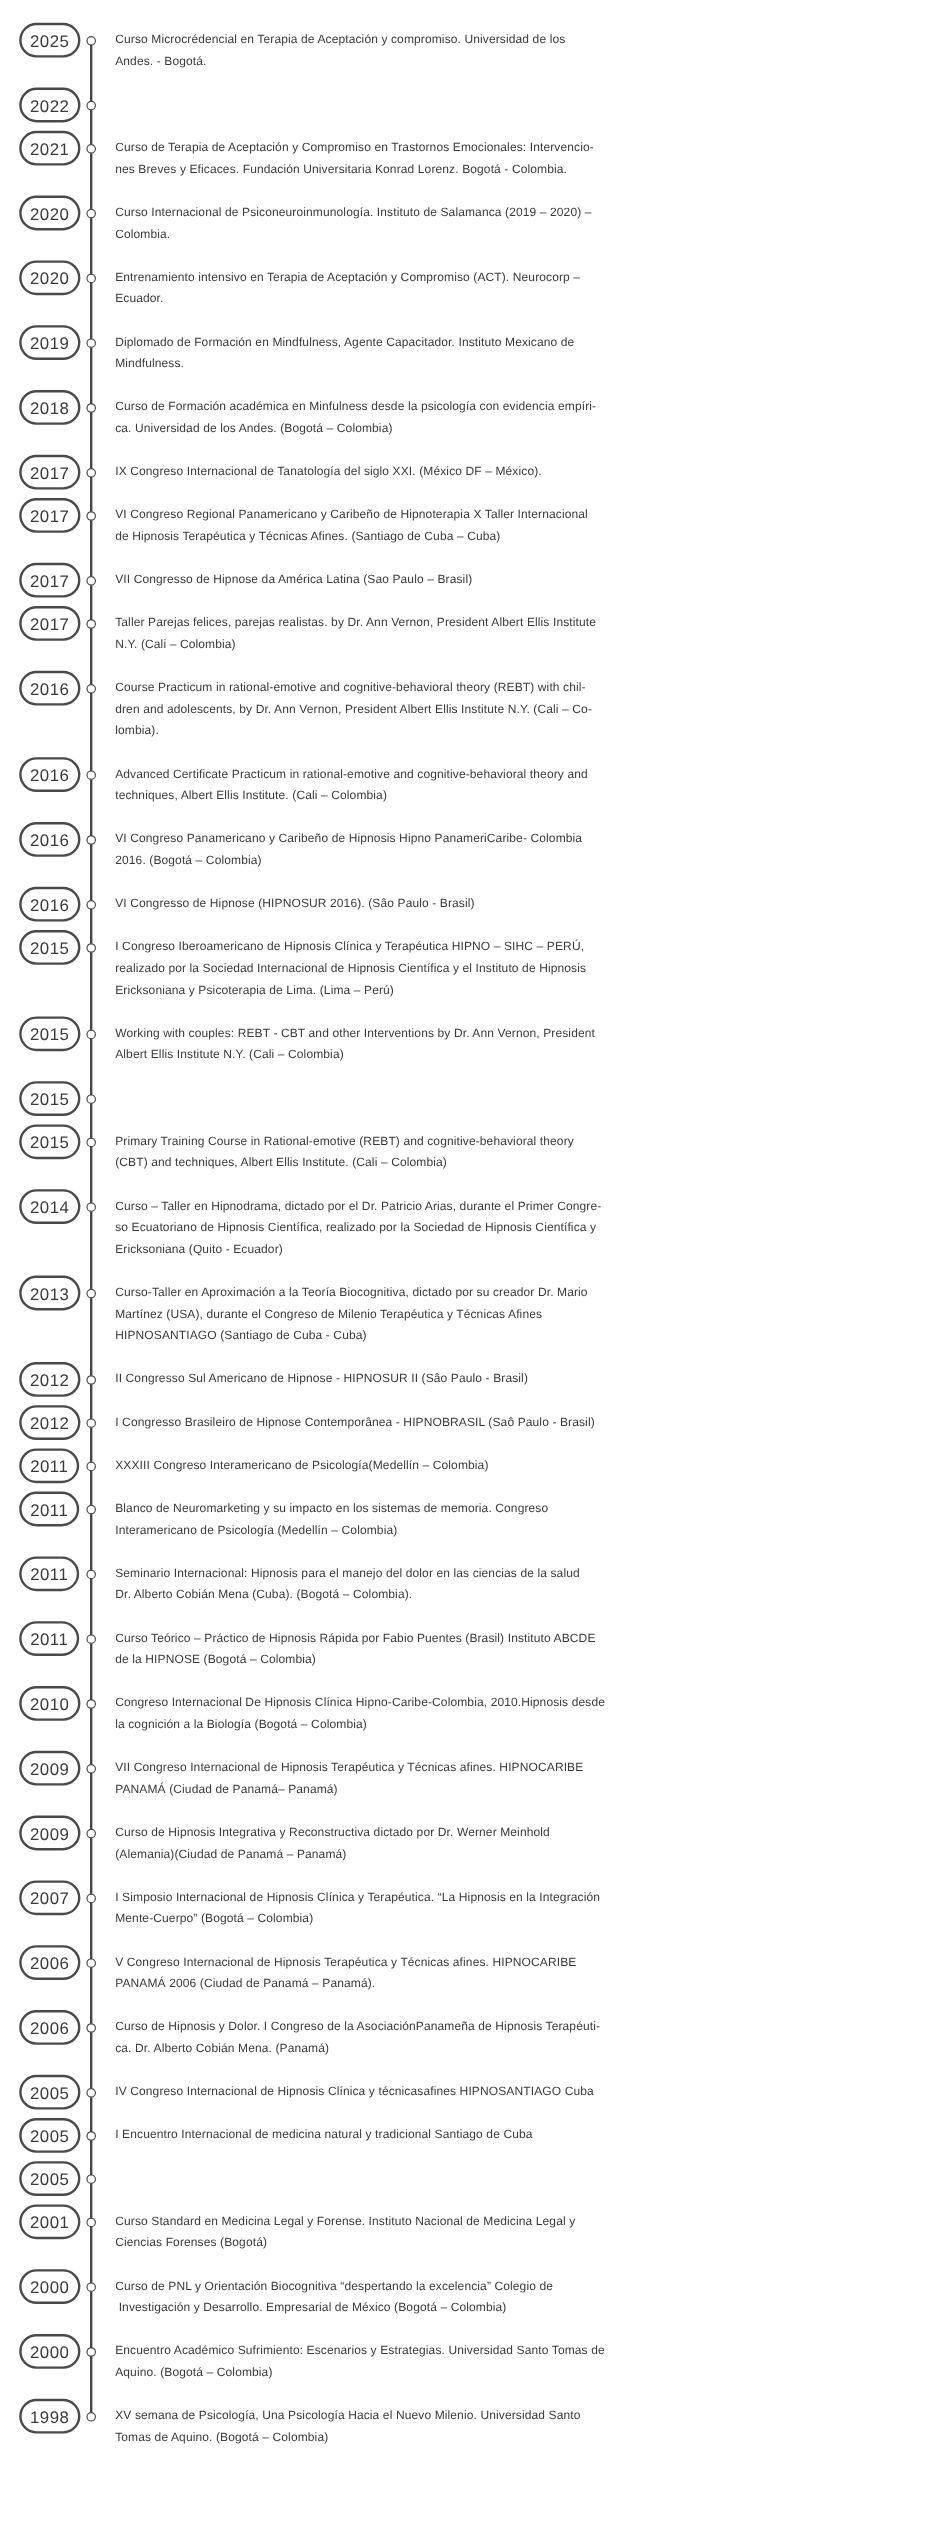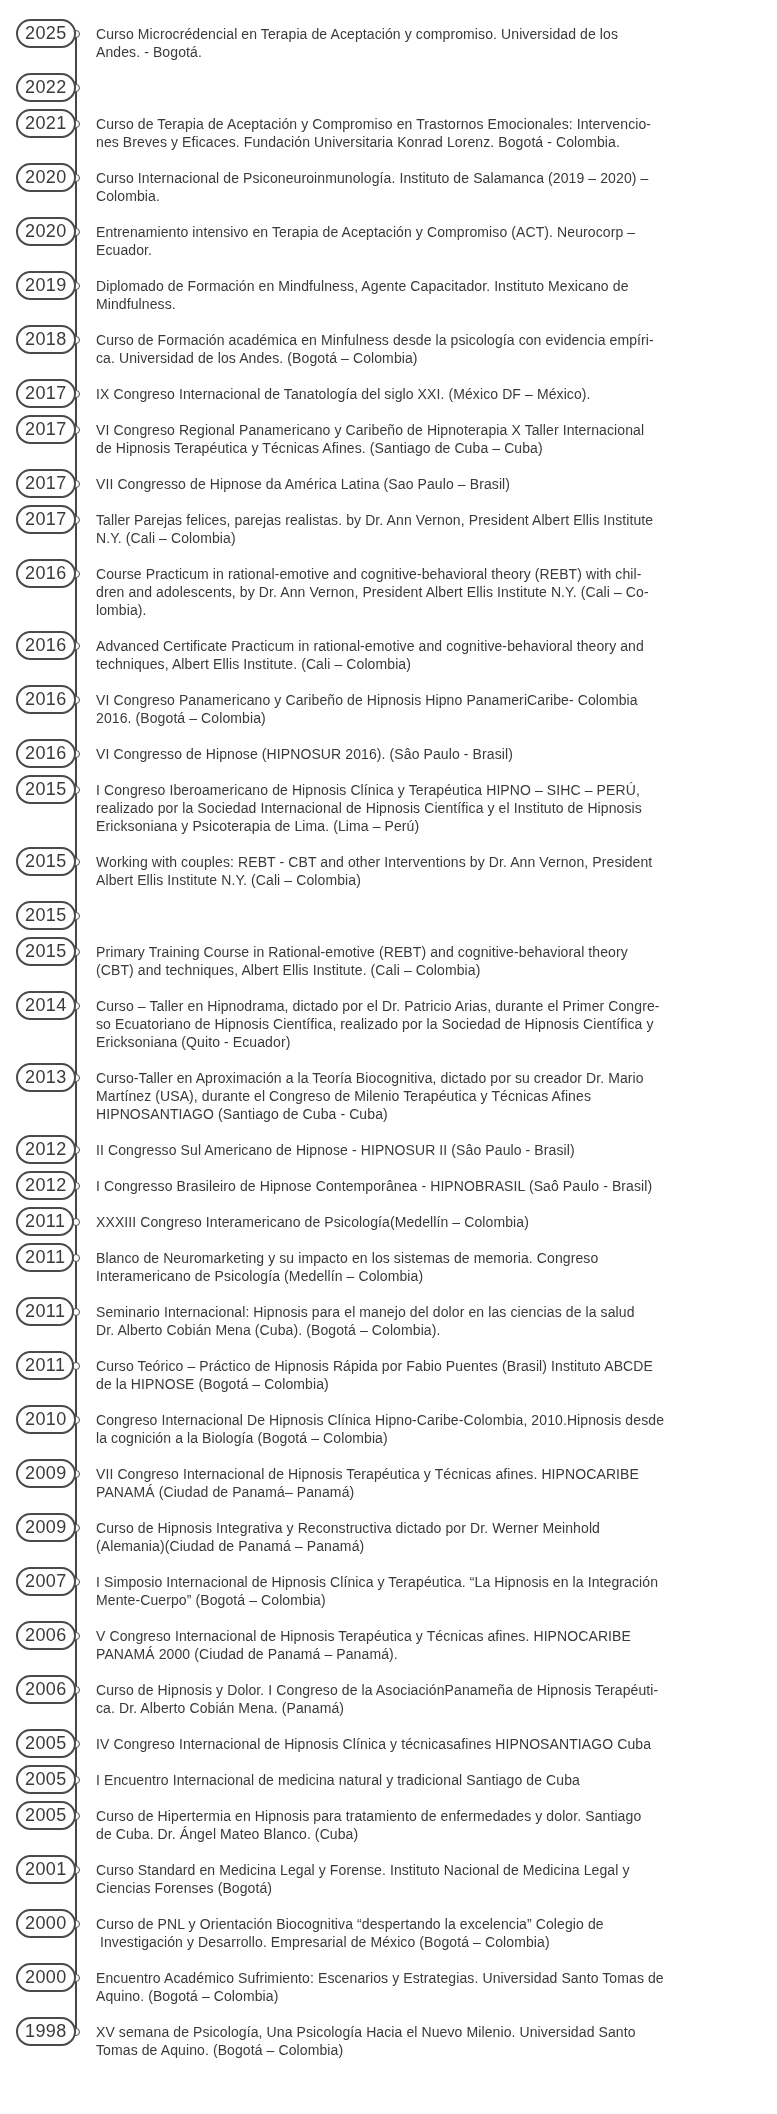--- a/index.html
+++ b/index.html
@@ -44,41 +44,41 @@
     height: 29px;
     min-width: 50px;
     box-sizing: border-box;
     padding: 0 7px;
     border: 2px solid #4a4a4a;
     border-radius: 15px;
     background: #ffffff;
     display: inline-flex;
     align-items: center;
     justify-content: center;
-    font-size: 18px;
+    font-size: 14px;
     letter-spacing: 0.4px;
     color: #3a3a3a;
     z-index: 2;
   }
   .ring {
     position: absolute;
     left: 72px;
     top: 5px;
     width: 8px;
     height: 8px;
     box-sizing: border-box;
     border: 1.6px solid #4a4a4a;
     border-radius: 50%;
     background: #ffffff;
     z-index: 1;
   }
   .entry-text {
     flex: 1;
     color: #3a3a3a;
-    font-size: 14px;
+    font-size: 10px;
     line-height: 18px;
     letter-spacing: 0.1px;
   }
   .entry-line {
     white-space: pre;
   }
 </style>
 </head>
 <body>
 
@@ -417,21 +417,21 @@
         </div>
   </div>
 
   <div class="entry">
     <div class="badge-col">
       <span class="year-badge">2006</span>
       <span class="ring"></span>
     </div>
     <div class="entry-text">
           <div class="entry-line">V Congreso Internacional de Hipnosis Terapéutica y Técnicas afines. HIPNOCARIBE</div>
-          <div class="entry-line">PANAMÁ 2000 (Ciudad de Panamá – Panamá).</div>
+          <div class="entry-line">PANAMÁ 2006 (Ciudad de Panamá – Panamá).</div>
         </div>
   </div>
 
   <div class="entry">
     <div class="badge-col">
       <span class="year-badge">2006</span>
       <span class="ring"></span>
     </div>
     <div class="entry-text">
           <div class="entry-line">Curso de Hipnosis y Dolor. I Congreso de la AsociaciónPanameña de Hipnosis Terapéuti-</div>
@@ -457,24 +457,20 @@
     <div class="entry-text">
           <div class="entry-line">I Encuentro Internacional de medicina natural y tradicional Santiago de Cuba</div>
         </div>
   </div>
 
   <div class="entry">
     <div class="badge-col">
       <span class="year-badge">2005</span>
       <span class="ring"></span>
     </div>
-    <div class="entry-text">
-          <div class="entry-line">Curso de Hipertermia en Hipnosis para tratamiento de enfermedades y dolor. Santiago</div>
-          <div class="entry-line">de Cuba. Dr. Ángel Mateo Blanco. (Cuba)</div>
-        </div>
   </div>
 
   <div class="entry">
     <div class="badge-col">
       <span class="year-badge">2001</span>
       <span class="ring"></span>
     </div>
     <div class="entry-text">
           <div class="entry-line">Curso Standard en Medicina Legal y Forense. Instituto Nacional de Medicina Legal y</div>
           <div class="entry-line">Ciencias Forenses (Bogotá)</div>

